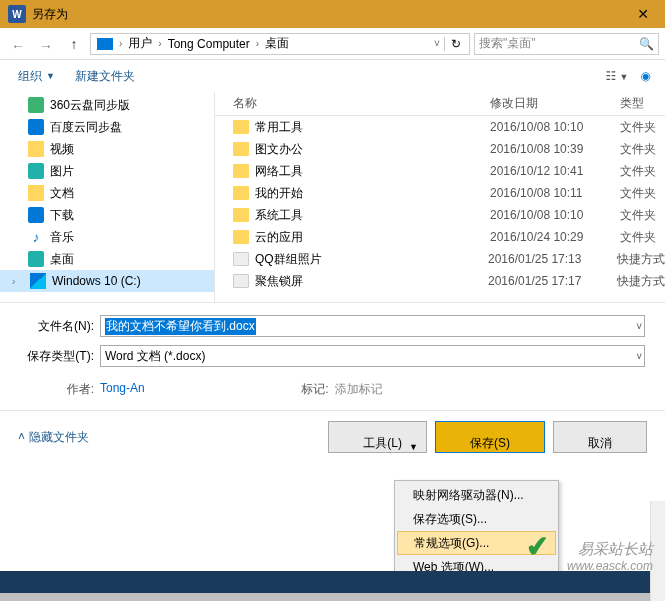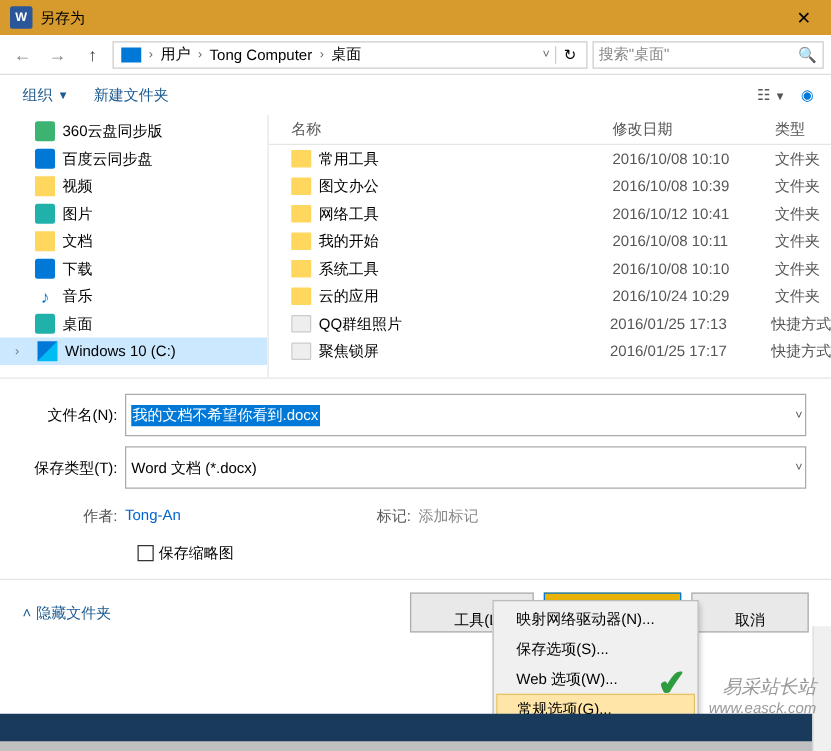--- a/index.html
+++ b/index.html
@@ -46,21 +46,21 @@
 .fhead .col-type { flex: 1; }
 .frow { display: flex; height: 22px; align-items: center; }
 .frow .col-name { width: 275px; padding-left: 18px; display: flex; align-items: center; gap: 6px; }
 .frow .fi { width: 16px; height: 14px; background: #ffd75e; border-radius: 1px; }
 .frow .fi.shortcut { background: #eee; border: 1px solid #ccc; position: relative; }
 .frow .col-date { width: 130px; color: #555; white-space: nowrap; }
 .frow .col-type { flex: 1; color: #555; white-space: nowrap; }
 .form { padding: 12px 20px 6px 20px; border-top: 1px solid #e5e5e5; }
 .form-row { display: flex; align-items: center; margin-bottom: 8px; }
 .form-row .lbl { width: 80px; text-align: right; padding-right: 6px; }
-.form-row .field { flex: 1; height: 34px; border: 1px solid #aaa; display: flex; align-items: center; padding: 0 4px; position: relative; }
+.form-row .field { flex: 1; height: 22px; border: 1px solid #aaa; display: flex; align-items: center; padding: 0 4px; position: relative; }
 .form-row .field .dd { position: absolute; right: 2px; font-size: 10px; color: #555; }
 .form-row .field.filename { background: #fff; }
 .form-row .field.filename .sel { background: #0078d7; color: #fff; padding: 0 1px; }
 .meta-row { display: flex; padding: 6px 0; }
 .meta-row .mlbl { width: 80px; text-align: right; padding-right: 6px; color: #555; }
 .meta-row .mval { color: #0066cc; }
 .meta-row .mgap { width: 150px; }
 .chk-row { padding: 6px 0 6px 90px; display: flex; align-items: center; gap: 4px; }
 .chk-row .chk { width: 13px; height: 13px; border: 1px solid #333; }
 .footer { border-top: 1px solid #e5e5e5; padding: 10px 18px; display: flex; align-items: center; }
@@ -251,45 +251,41 @@
       <span class="dd">˅</span>
     </div>
   </div>
   <div class="meta-row">
     <div class="mlbl">作者:</div>
     <div class="mval">Tong-An</div>
     <div class="mgap"></div>
     <div class="mlbl" style="width:40px">标记:</div>
     <div class="mval" style="color:#888">添加标记</div>
   </div>
-  <div class="chk-row">
-    <div class="chk"></div>
-    <span>保存缩略图</span>
-  </div>
 </div>
 
 <div class="footer">
   <div class="hide">
     <span>˄</span>
     <span>隐藏文件夹</span>
   </div>
   <div class="spacer"></div>
   <div class="btn tools">
     <span>工具(L)</span>
     <span class="caret">▼</span>
   </div>
   <div class="btn save">保存(S)</div>
   <div class="btn">取消</div>
 </div>
 
 <div class="menu" id="toolsmenu">
     <div class="mi">映射网络驱动器(N)...</div>
     <div class="mi">保存选项(S)...</div>
+    <div class="mi hl">常规选项(G)...</div>
     <div class="mi">Web 选项(W)...</div>
-    <div class="mi hl">常规选项(G)...</div>
     <div class="mi">压缩图片(P)...</div>
   </div>
 <div class="checkmark">✔</div>
 <div class="darkbar"></div>
 <div class="scrollstub"></div>
 <div class="watermark">
   <div style="font-size:15px">易采站长站</div>
   <div>www.easck.com</div>
 </div>
 

